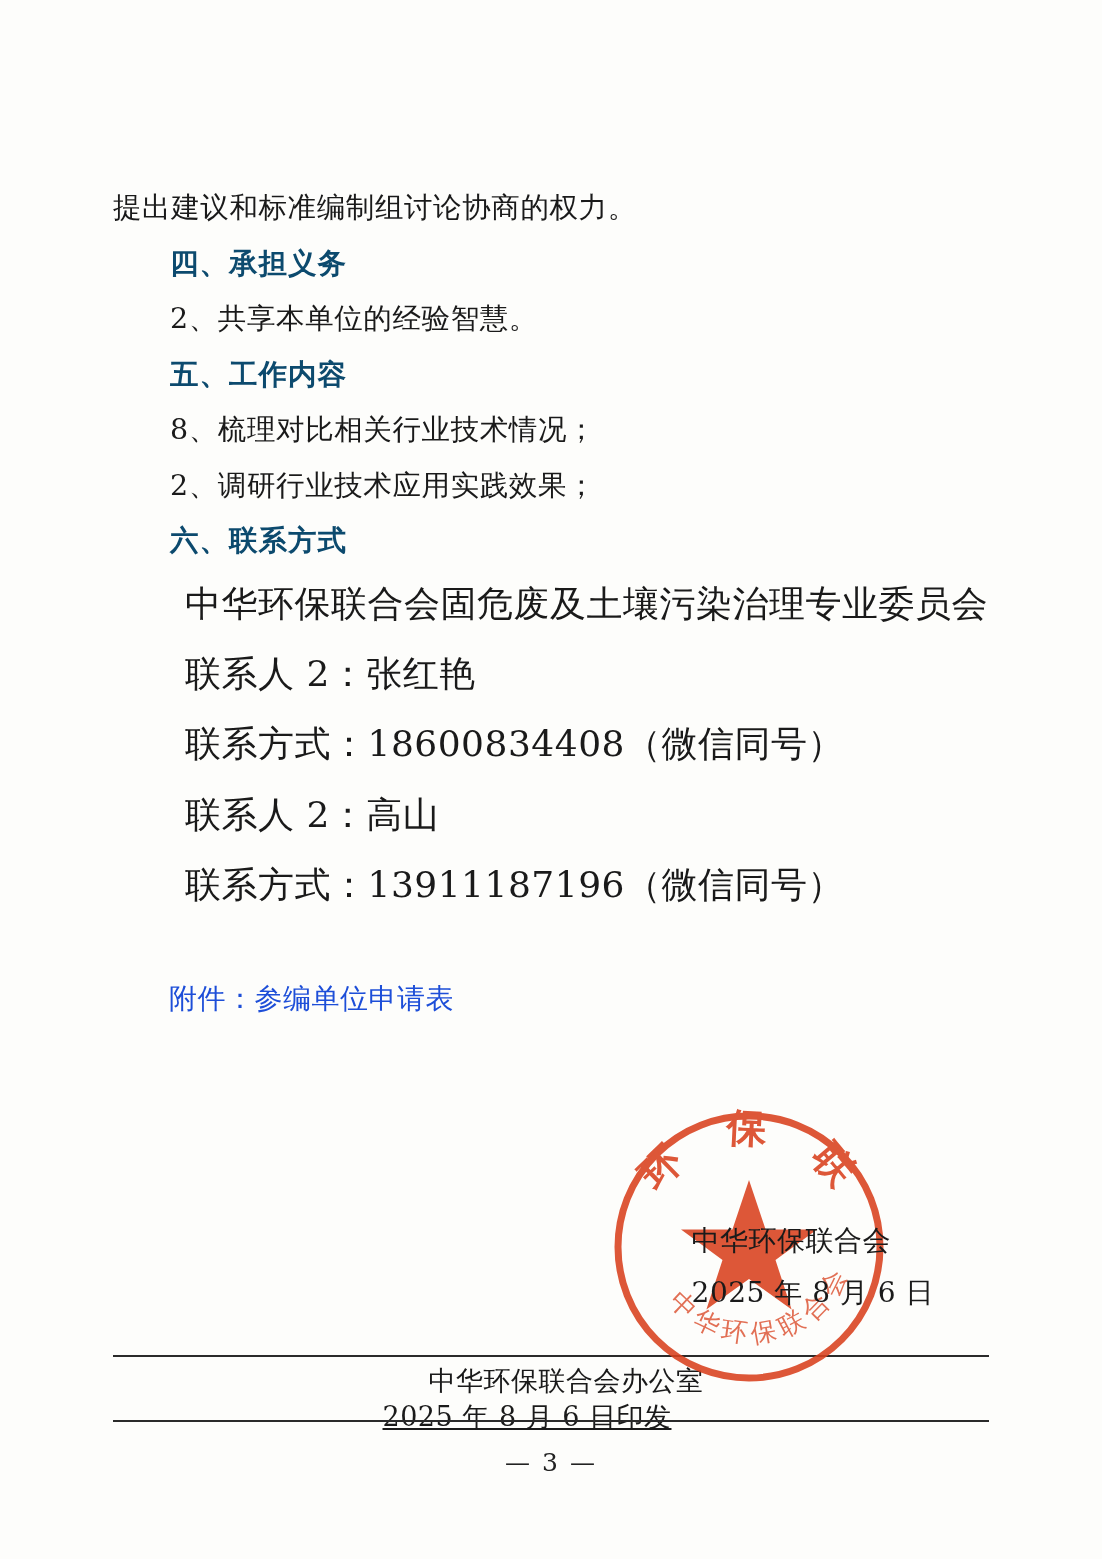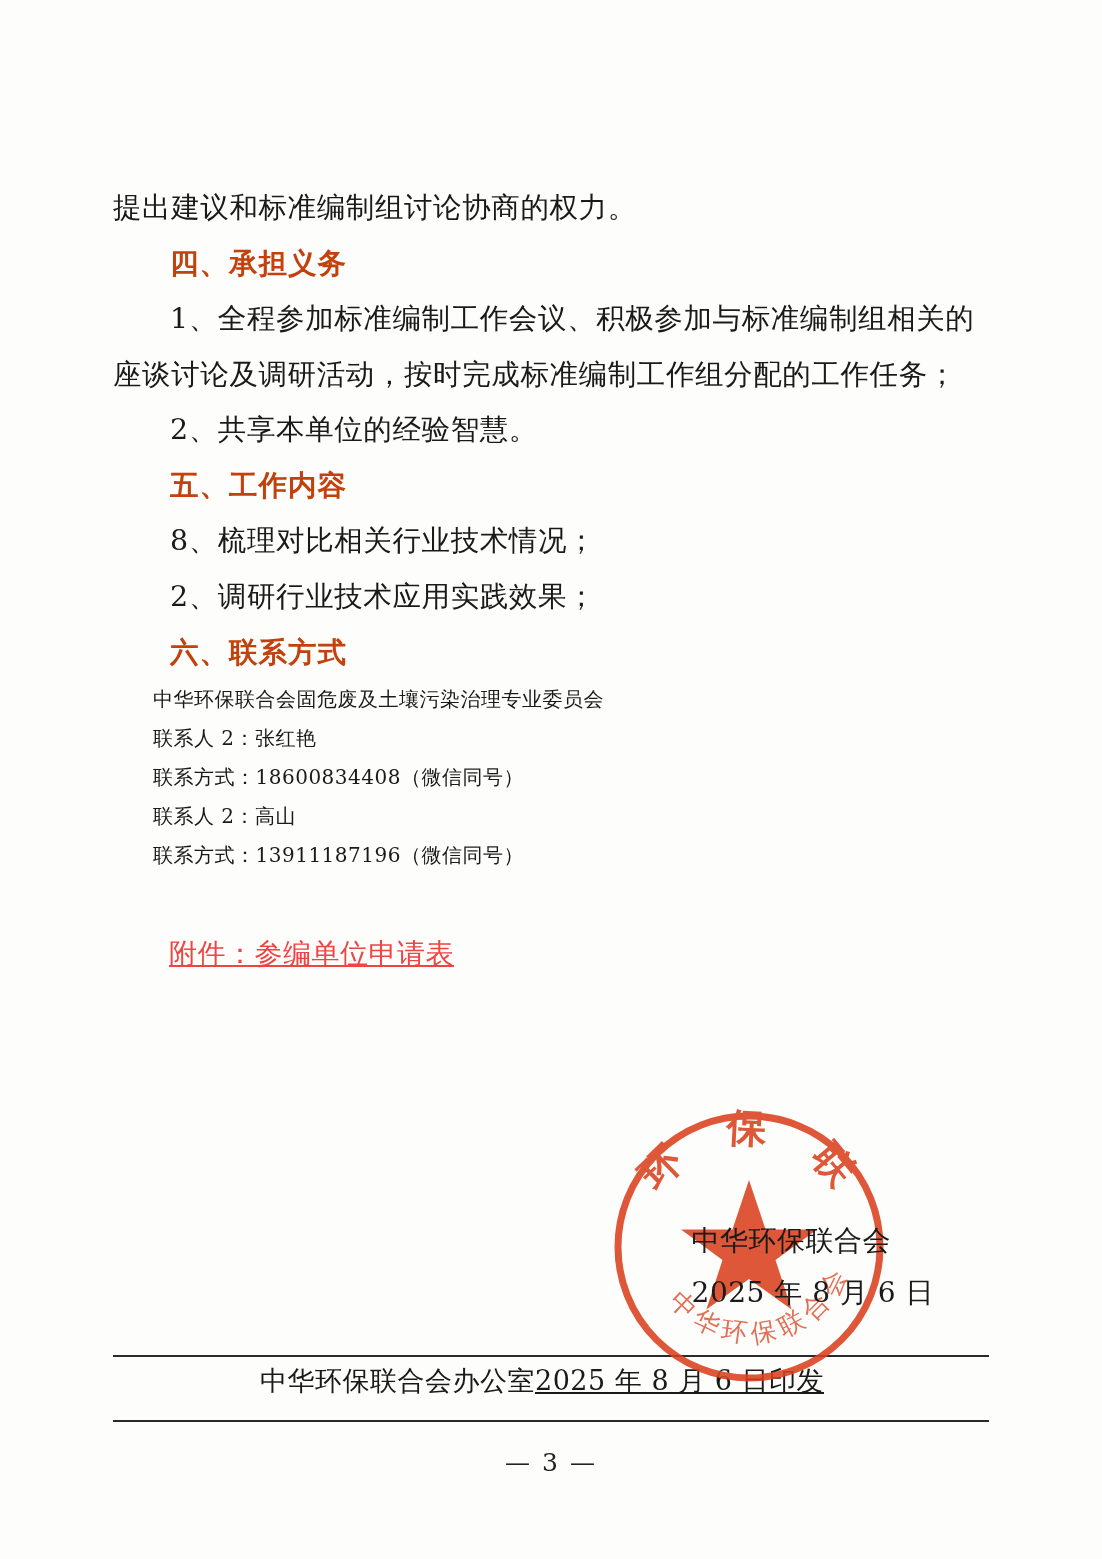--- a/index.html
+++ b/index.html
@@ -32,41 +32,40 @@
     white-space: pre-wrap;
   }
   .indent {
     text-indent: 2em;
   }
   .heading {
     font-family: "DejaVu Serif", "Liberation Serif", serif;
     font-weight: bold;
     font-size: 28.5px;
     line-height: 1.95;
-    color: #c2410c;
+    color: #0c4a6e;
     text-indent: 2em;
     letter-spacing: 1px;
   }
   .contact-line {
     font-family: "DejaVu Serif", "Liberation Serif", serif;
-    font-size: 20px;
+    font-size: 36px;
     line-height: 1.95;
     color: #1a1a1a;
     text-indent: 2em;
     letter-spacing: 0.5px;
   }
   .attachment {
     font-family: "DejaVu Serif", "Liberation Serif", serif;
     font-size: 28px;
     line-height: 1.9;
-    color: #ef4444;
+    color: #1d4ed8;
     text-indent: 2em;
     margin-top: 52px;
     letter-spacing: 0.5px;
-    text-decoration: underline;
   }
 
   
   .sign-block {
     position: absolute;
     right: 168px;
     top: 1215px;
     text-align: left;
     font-family: "DejaVu Serif", "Liberation Serif", serif;
     font-size: 28px;
@@ -110,20 +109,21 @@
     left: 113px;
     top: 1363px;
     width: 876px;
     display: flex;
     justify-content: center;
     align-items: center;
     font-family: "DejaVu Serif", "Liberation Serif", serif;
     font-size: 27px;
     color: #1a1a1a;
     letter-spacing: 0.5px;
+    flex-direction: column;
   }
   .footer-left { padding-left: 30px; }
   .footer-right { padding-right: 48px; text-decoration: underline; }
 
   .page-number {
     position: absolute;
     left: 0;
     top: 1448px;
     width: 1102px;
     text-align: center;
@@ -137,21 +137,20 @@
 <body>
 
 <div class="page">
 
   <div class="doc-body">
 
     <div class="para">提出建议和标准编制组讨论协商的权力。</div>
 
     <div class="heading">四、承担义务</div>
 
-    <div class="para indent">1、全程参加标准编制工作会议、积极参加与标准编制组相关的座谈讨论及调研活动，按时完成标准编制工作组分配的工作任务；</div>
 
     <div class="para indent">2、共享本单位的经验智慧。</div>
 
     <div class="heading">五、工作内容</div>
 
     <div class="para indent">8、梳理对比相关行业技术情况；</div>
 
     <div class="para indent">2、调研行业技术应用实践效果；</div>
 
 

